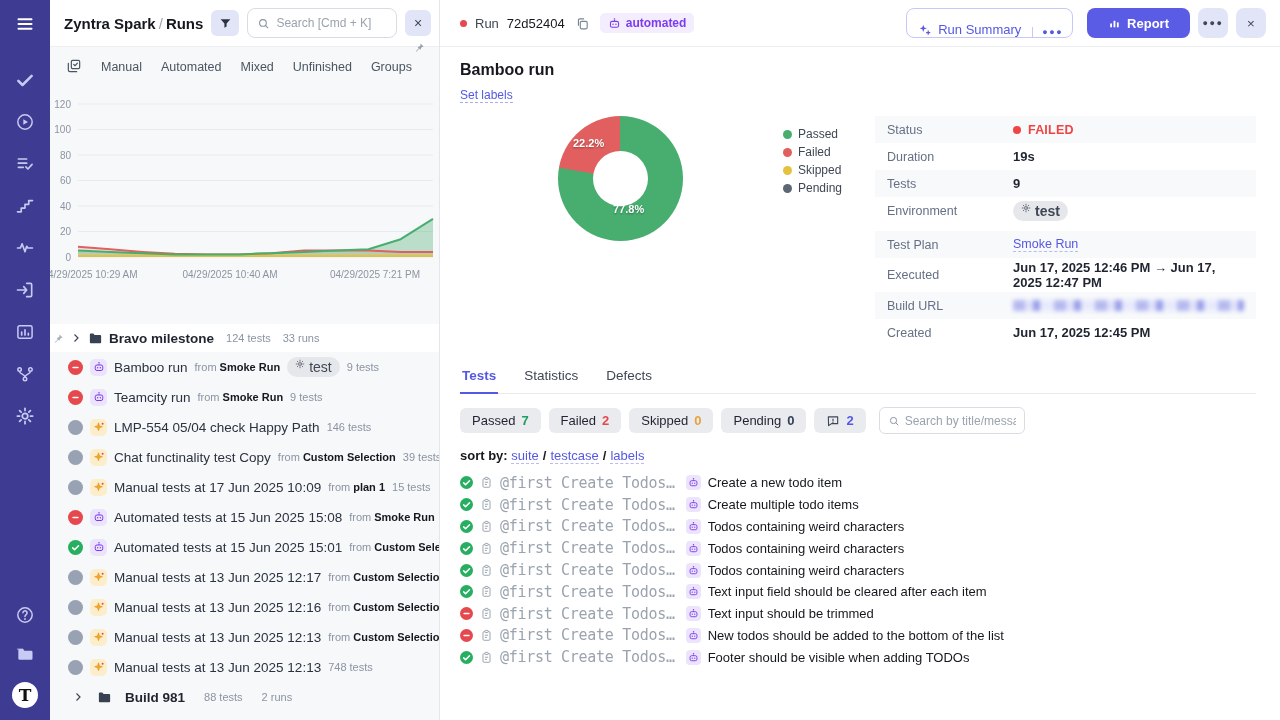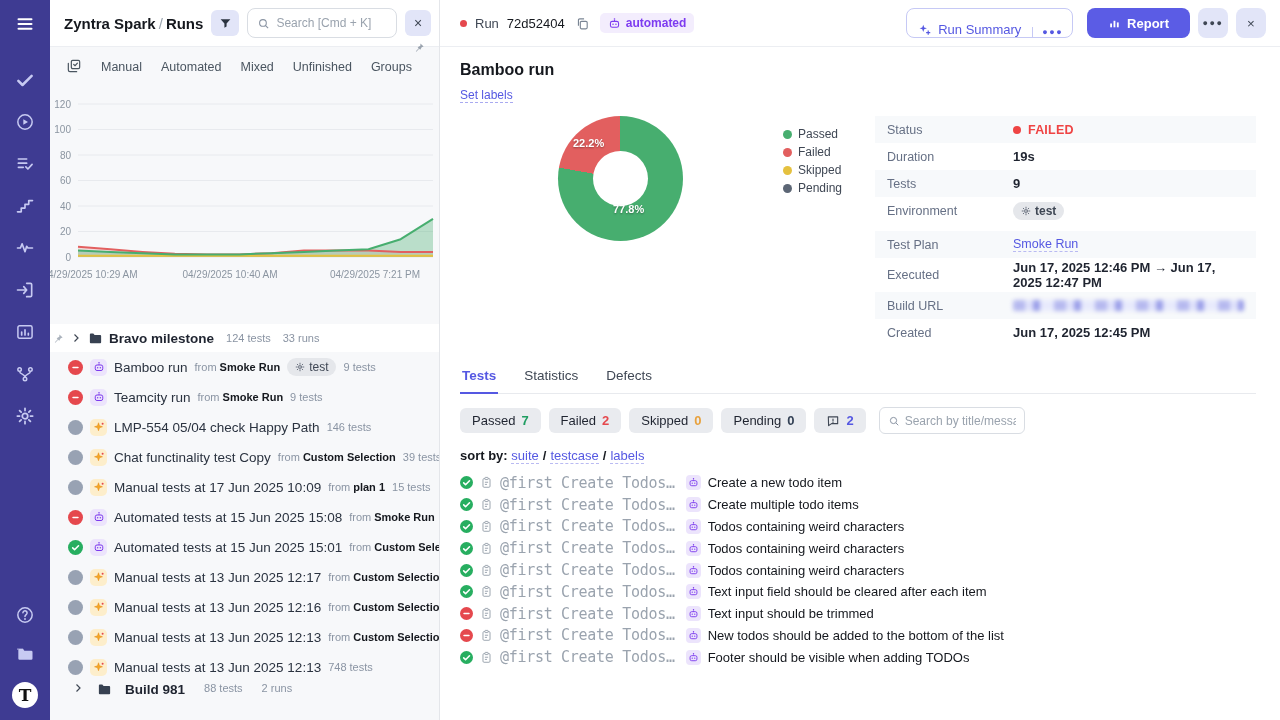--- a/index.html
+++ b/index.html
@@ -51,24 +51,24 @@
 
   .run-row{height:30px;flex:none;display:flex;align-items:center;gap:7px;padding:0 4px 0 18px;
     white-space:nowrap;overflow:hidden;cursor:pointer}
   .st-dot{width:15px;height:15px;border-radius:50%;flex:none;display:flex;align-items:center;justify-content:center}
   .st-passed{background:#27AE60}.st-failed{background:#E5484D}.st-neutral{background:#98a2b3}
   .kind-chip{width:17px;height:17px;border-radius:5px;flex:none;display:flex;align-items:center;justify-content:center}
   .k-automated{background:#ece4fc;color:#7c3aed}
   .k-manual{background:#fdeecb;color:#e08b1a}
   .run-name{font-size:13.5px;color:#2b3340}
   .from{font-size:11px;color:#8a94a3}.from b{color:#15181e}
-  .env-badge{background:#e5e7eb;border-radius:10px;padding:2px 8px;font-size:12px;color:#3f4754;
-    display:flex;gap:4px;align-items:center;flex:none}
+  .env-badge{background:#e5e7eb;border-radius:10px;padding:2px 8px;font-size:14px;color:#3f4754;
+    display:flex;gap:4px;flex:none}
   .meta{font-size:11px;color:#8a94a3}
-  .folder-row{height:30px;flex:none;display:flex;gap:13px;padding:0 8px 0 22px;cursor:pointer}
+  .folder-row{height:30px;flex:none;display:flex;align-items:center;gap:13px;padding:0 8px 0 22px;cursor:pointer}
 
   
   .right-panel{flex:1;min-width:0;background:#fff;display:flex;flex-direction:column;overflow:hidden}
   .rp-header{height:47px;flex:none;border-bottom:1px solid #eceef2;display:flex;align-items:center;
     gap:8px;padding:0 14px 0 20px}
   .run-dot{width:7px;height:7px;border-radius:50%;background:#E5484D;flex:none}
   .run-label{font-size:13px;color:#3f4754}
   .run-id{font-size:13px;font-weight:400;color:#15181e}
   .copy-btn{border:none;background:none;color:#7a8594;display:flex;cursor:pointer;padding:2px}
   .auto-badge{background:#f3edfd;color:#7d3bf0;font-size:12px;font-weight:600;border-radius:5px;

